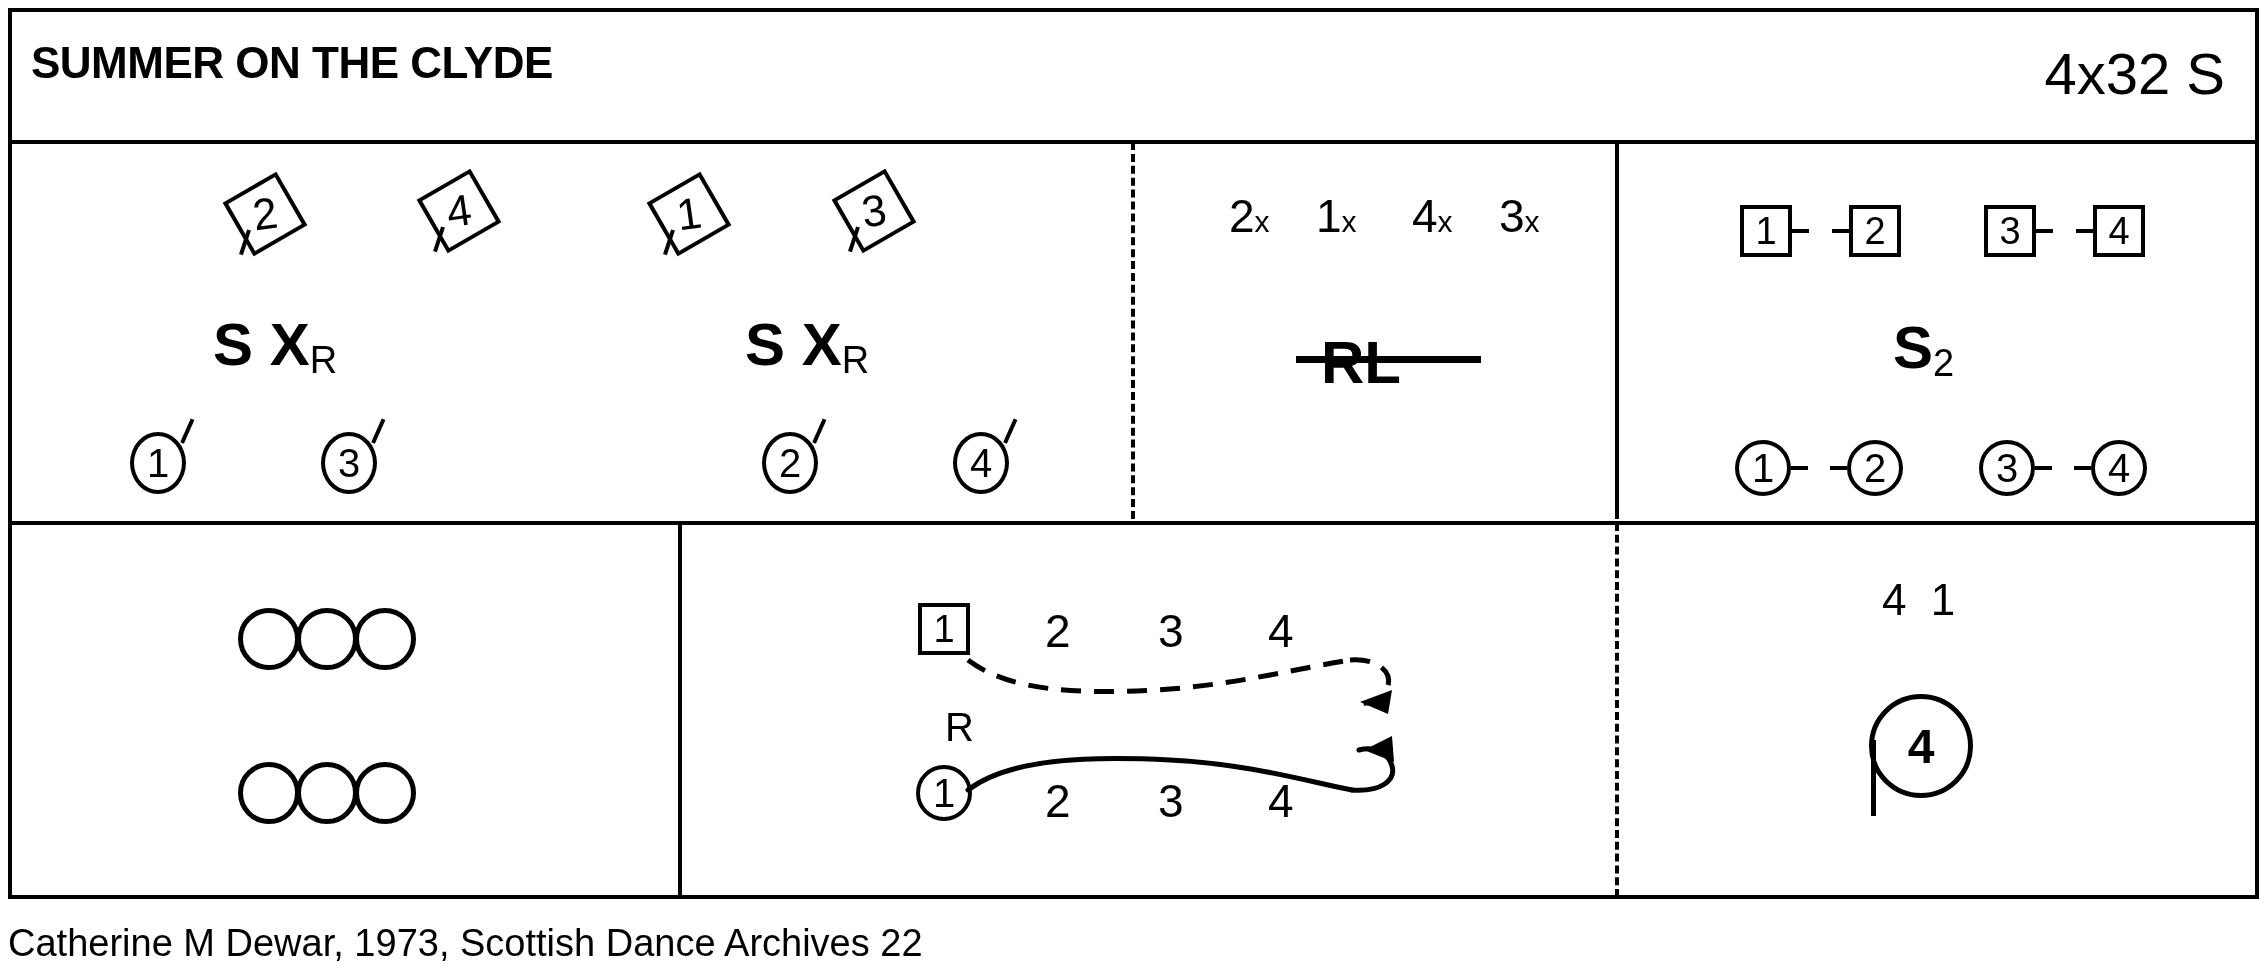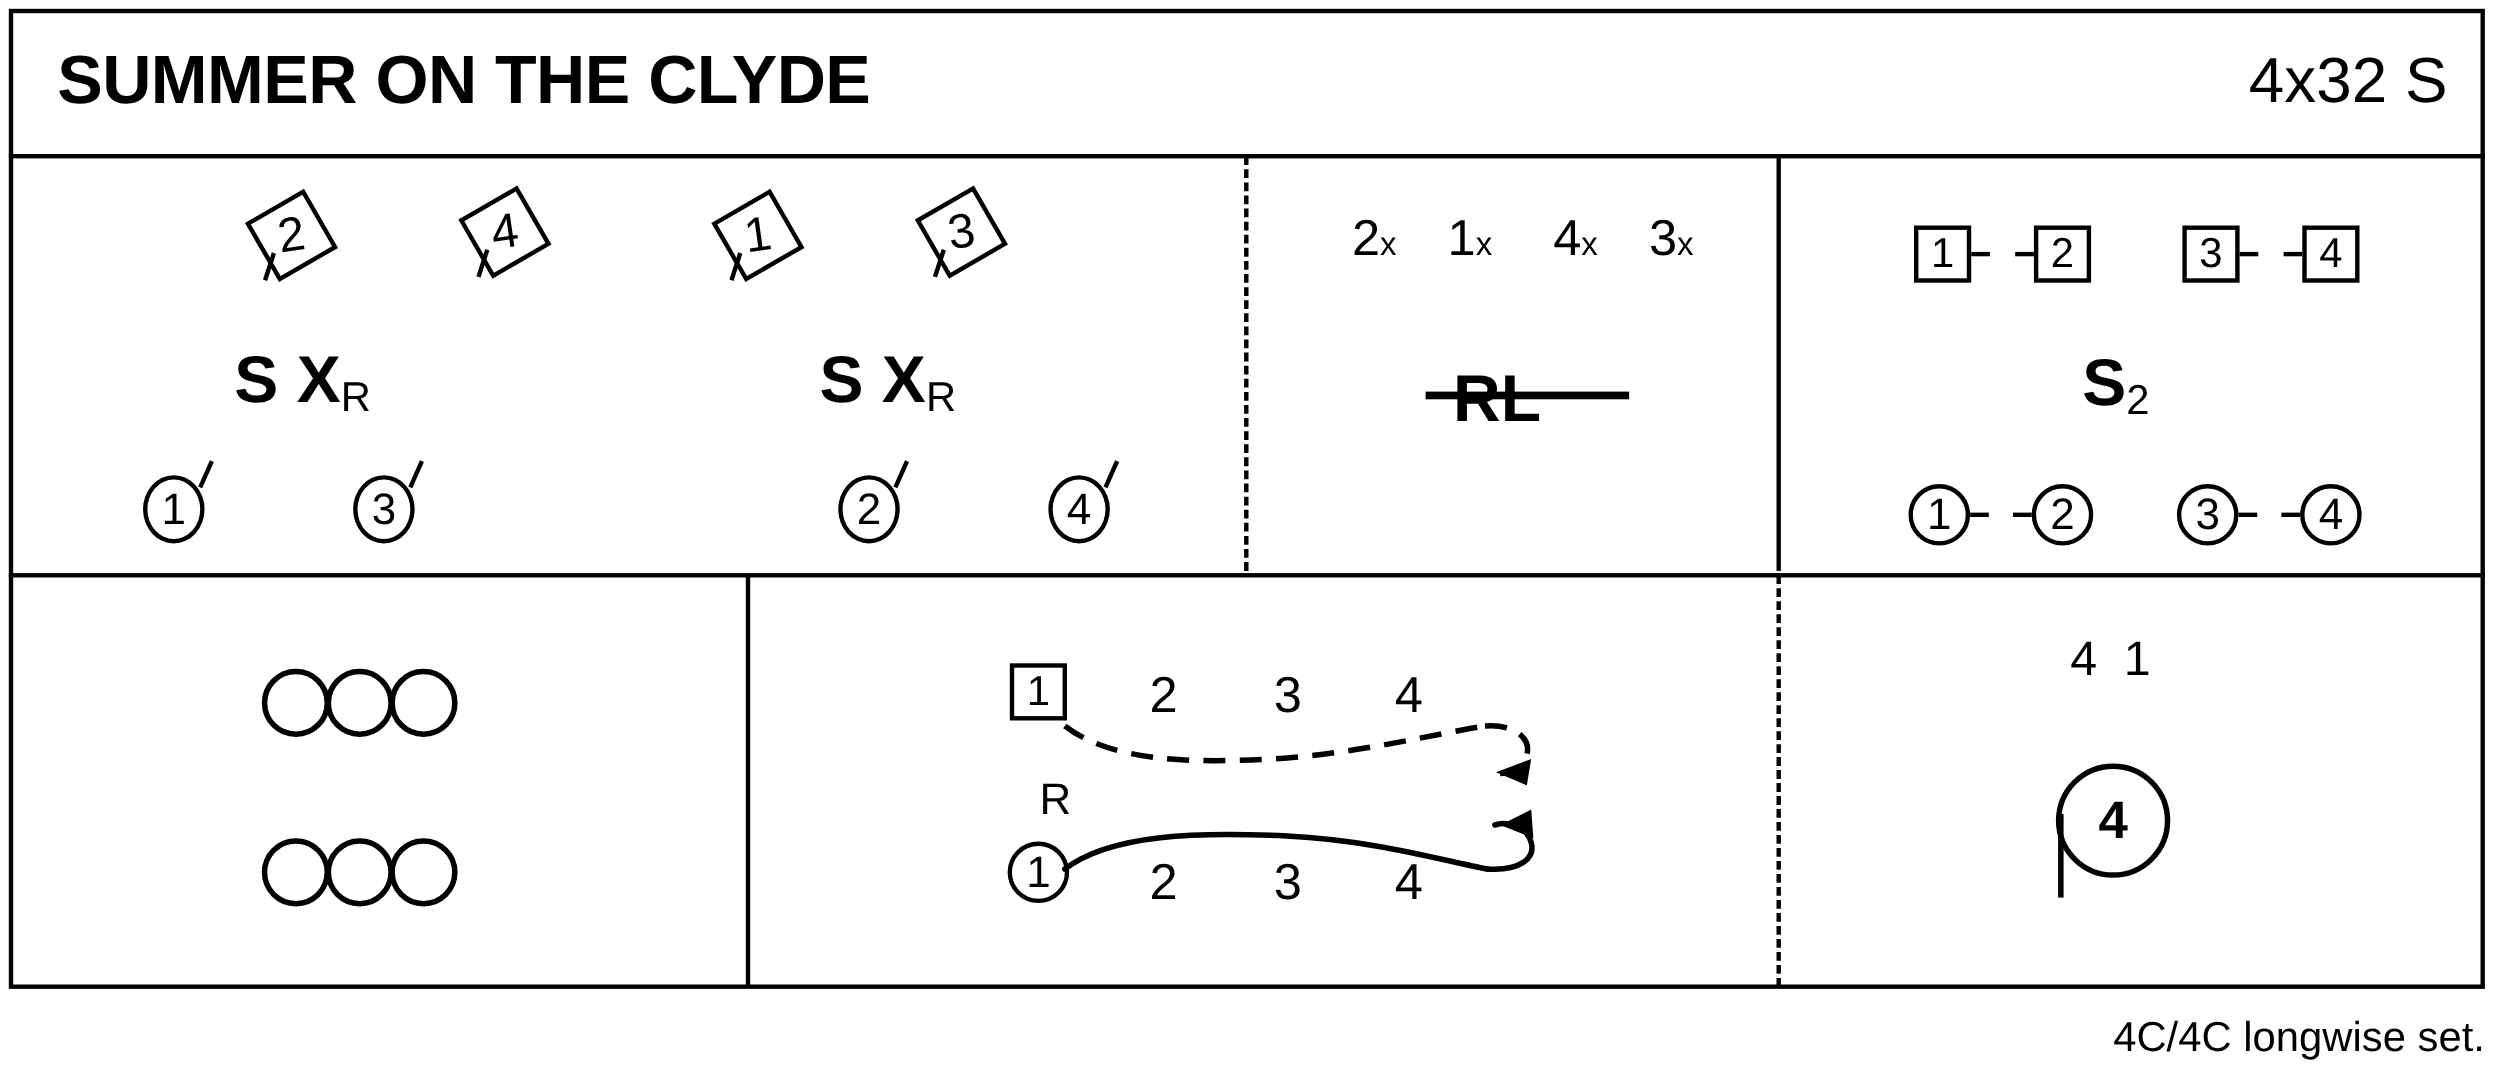--- a/index.html
+++ b/index.html
@@ -49,23 +49,23 @@
   }
   .vdash {
     position: absolute;
     width: 0;
     border-left: 4px dashed #000;
   }
 
   
   .title {
     position: absolute;
-    left: 52px;
+    left: 31px;
     top: 38px;
-    font-size: 62px;
+    font-size: 44px;
     font-weight: bold;
     letter-spacing: -0.5px;
     white-space: nowrap;
     font-family: "Liberation Sans", sans-serif;
   }
   .bars {
     position: absolute;
     right: 42px;
     top: 40px;
     font-size: 58px;
@@ -462,15 +462,15 @@
     <path d="M 452 200 C 482 202, 496 190, 492 176 C 488 162, 474 156, 459 160" fill="none" stroke="#000" stroke-width="5" stroke-linecap="round"></path>
     <polygon points="464,160 492,146 494,172" fill="#000"></polygon>
   </svg>
 
   <div class="digit" style="left:1882px; top:578px; font-size:44px; letter-spacing:6px;">4 1</div>
   <div class="bigcirc" style="left:1869px; top:694px;">
     <div class="num">4</div>
   </div>
   <div class="stem" style="left:1871px; top:740px; height:76px;"></div>
 
-  <div class="footer-right">4C/4C longwise set.</div>
+  <div class="footer-left">Catherine M Dewar, 1973, Scottish Dance Archives 22</div>
 
 </div>
 
 </body></html>

